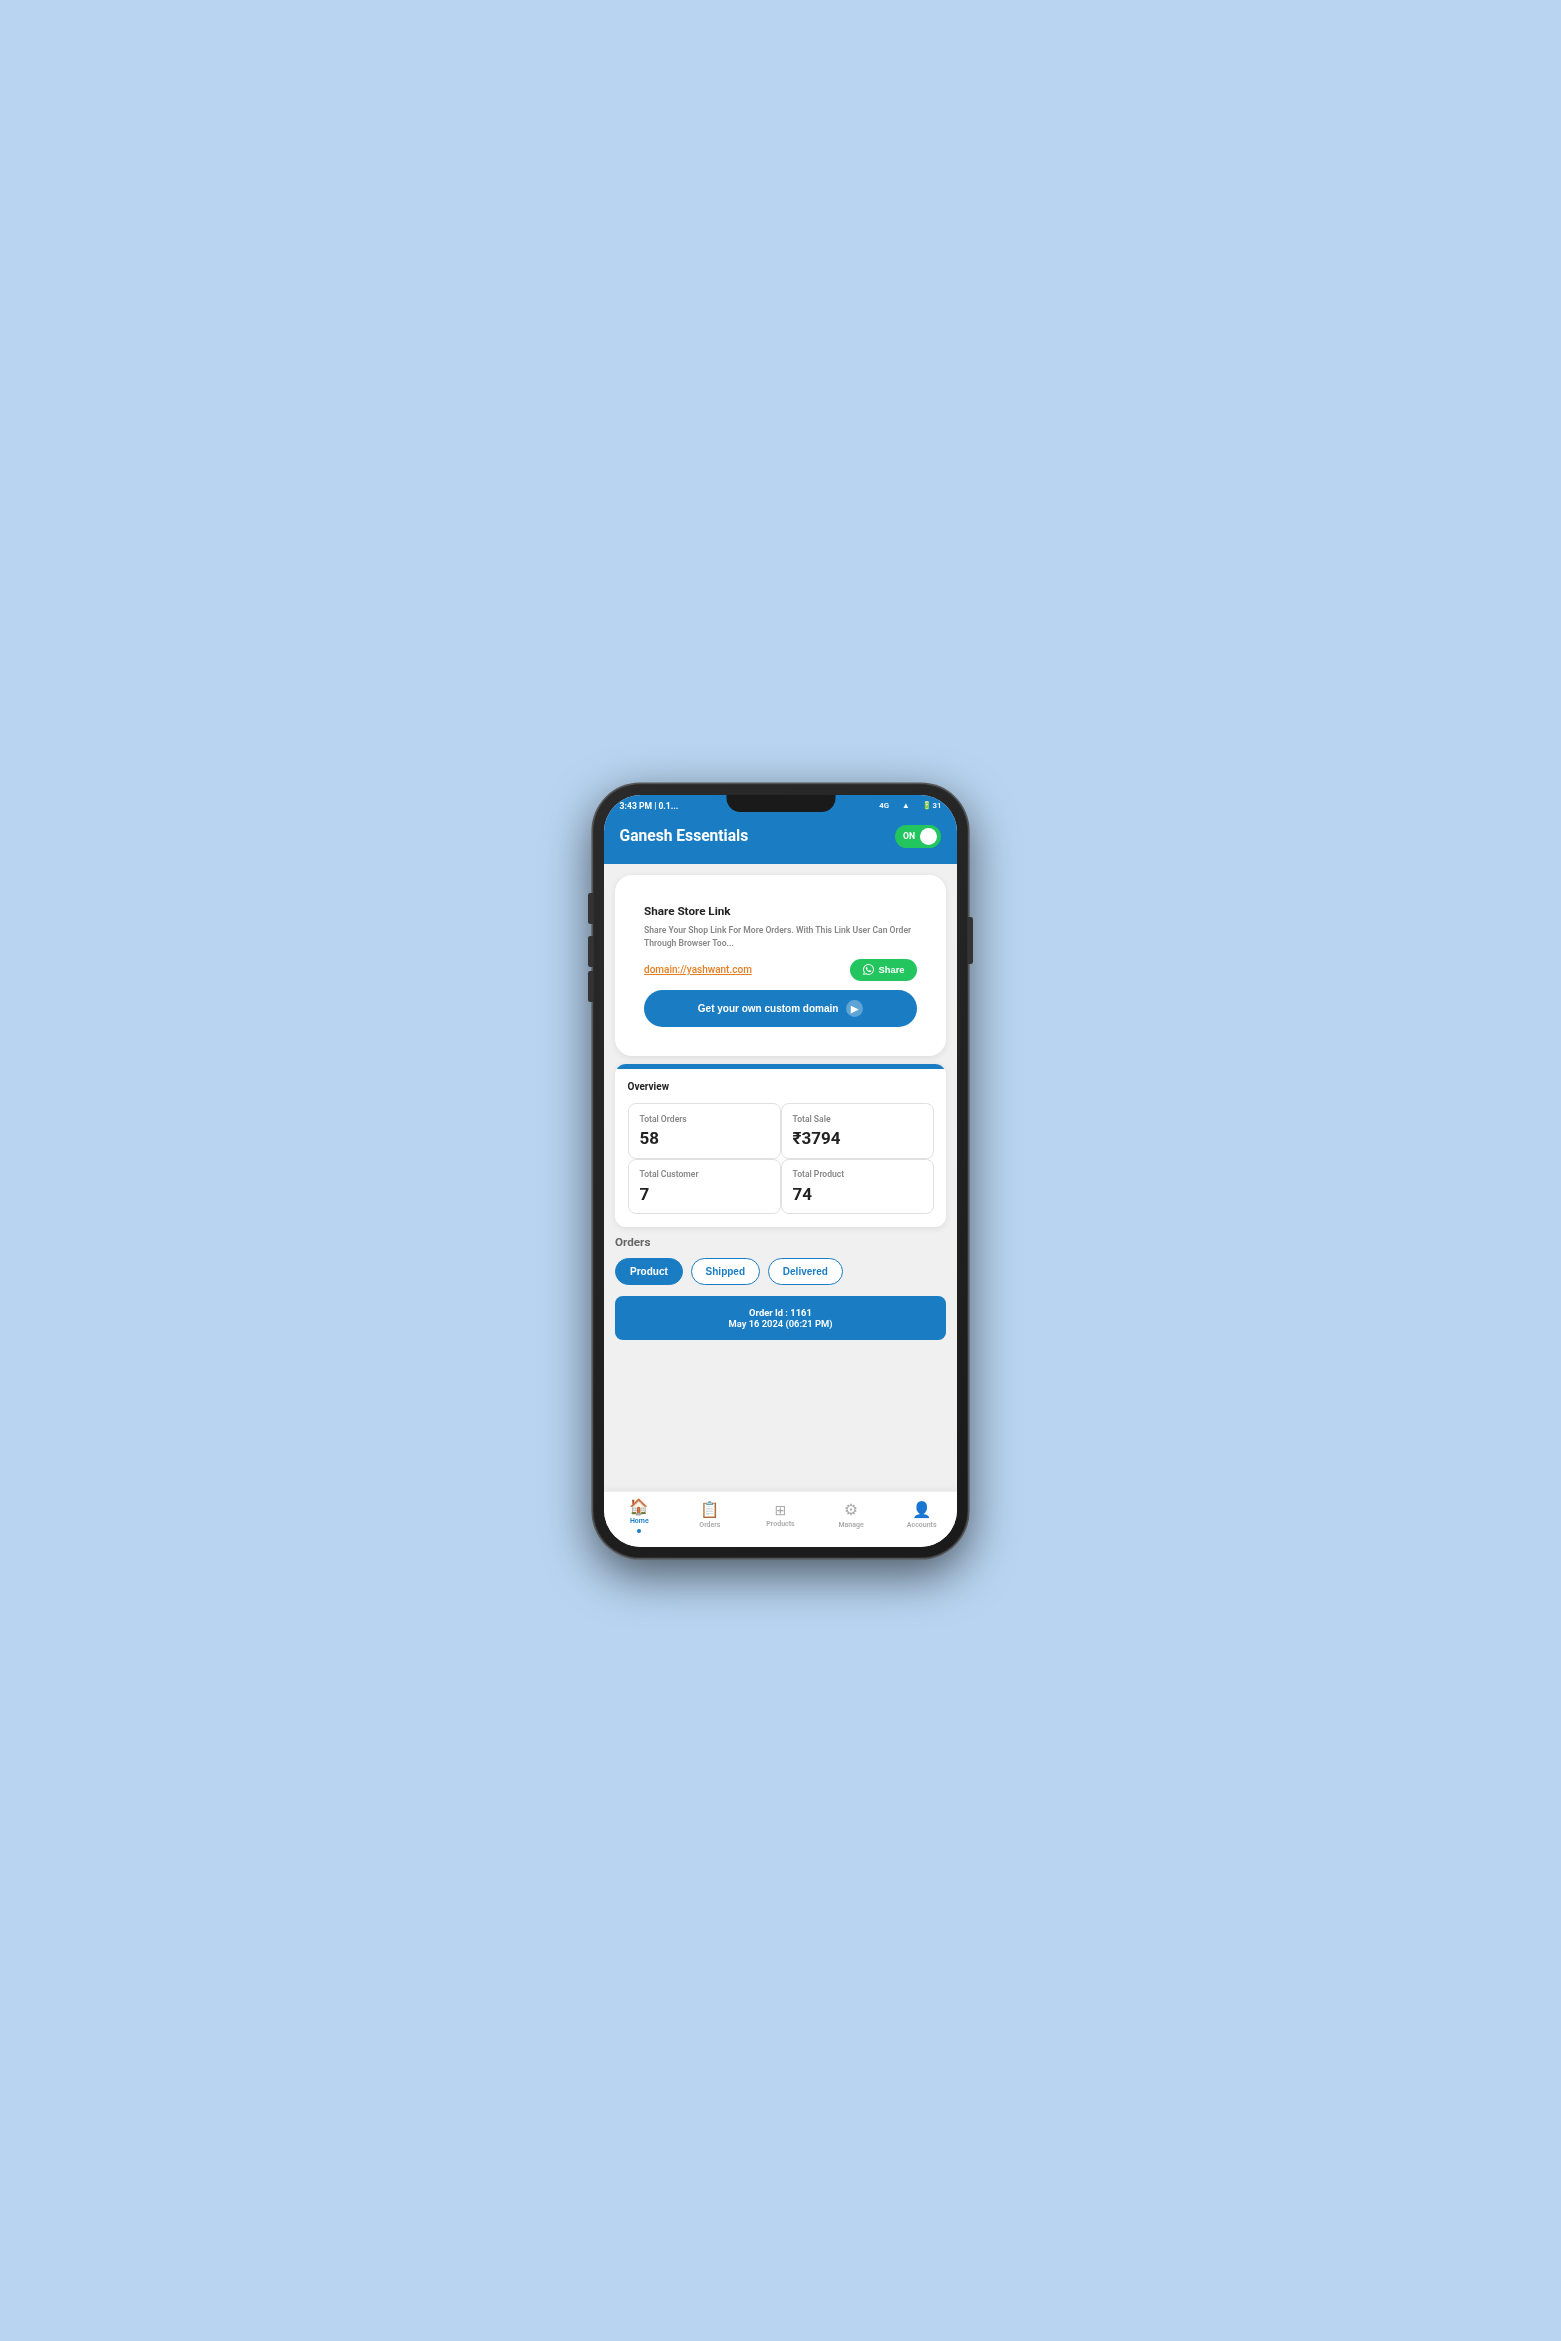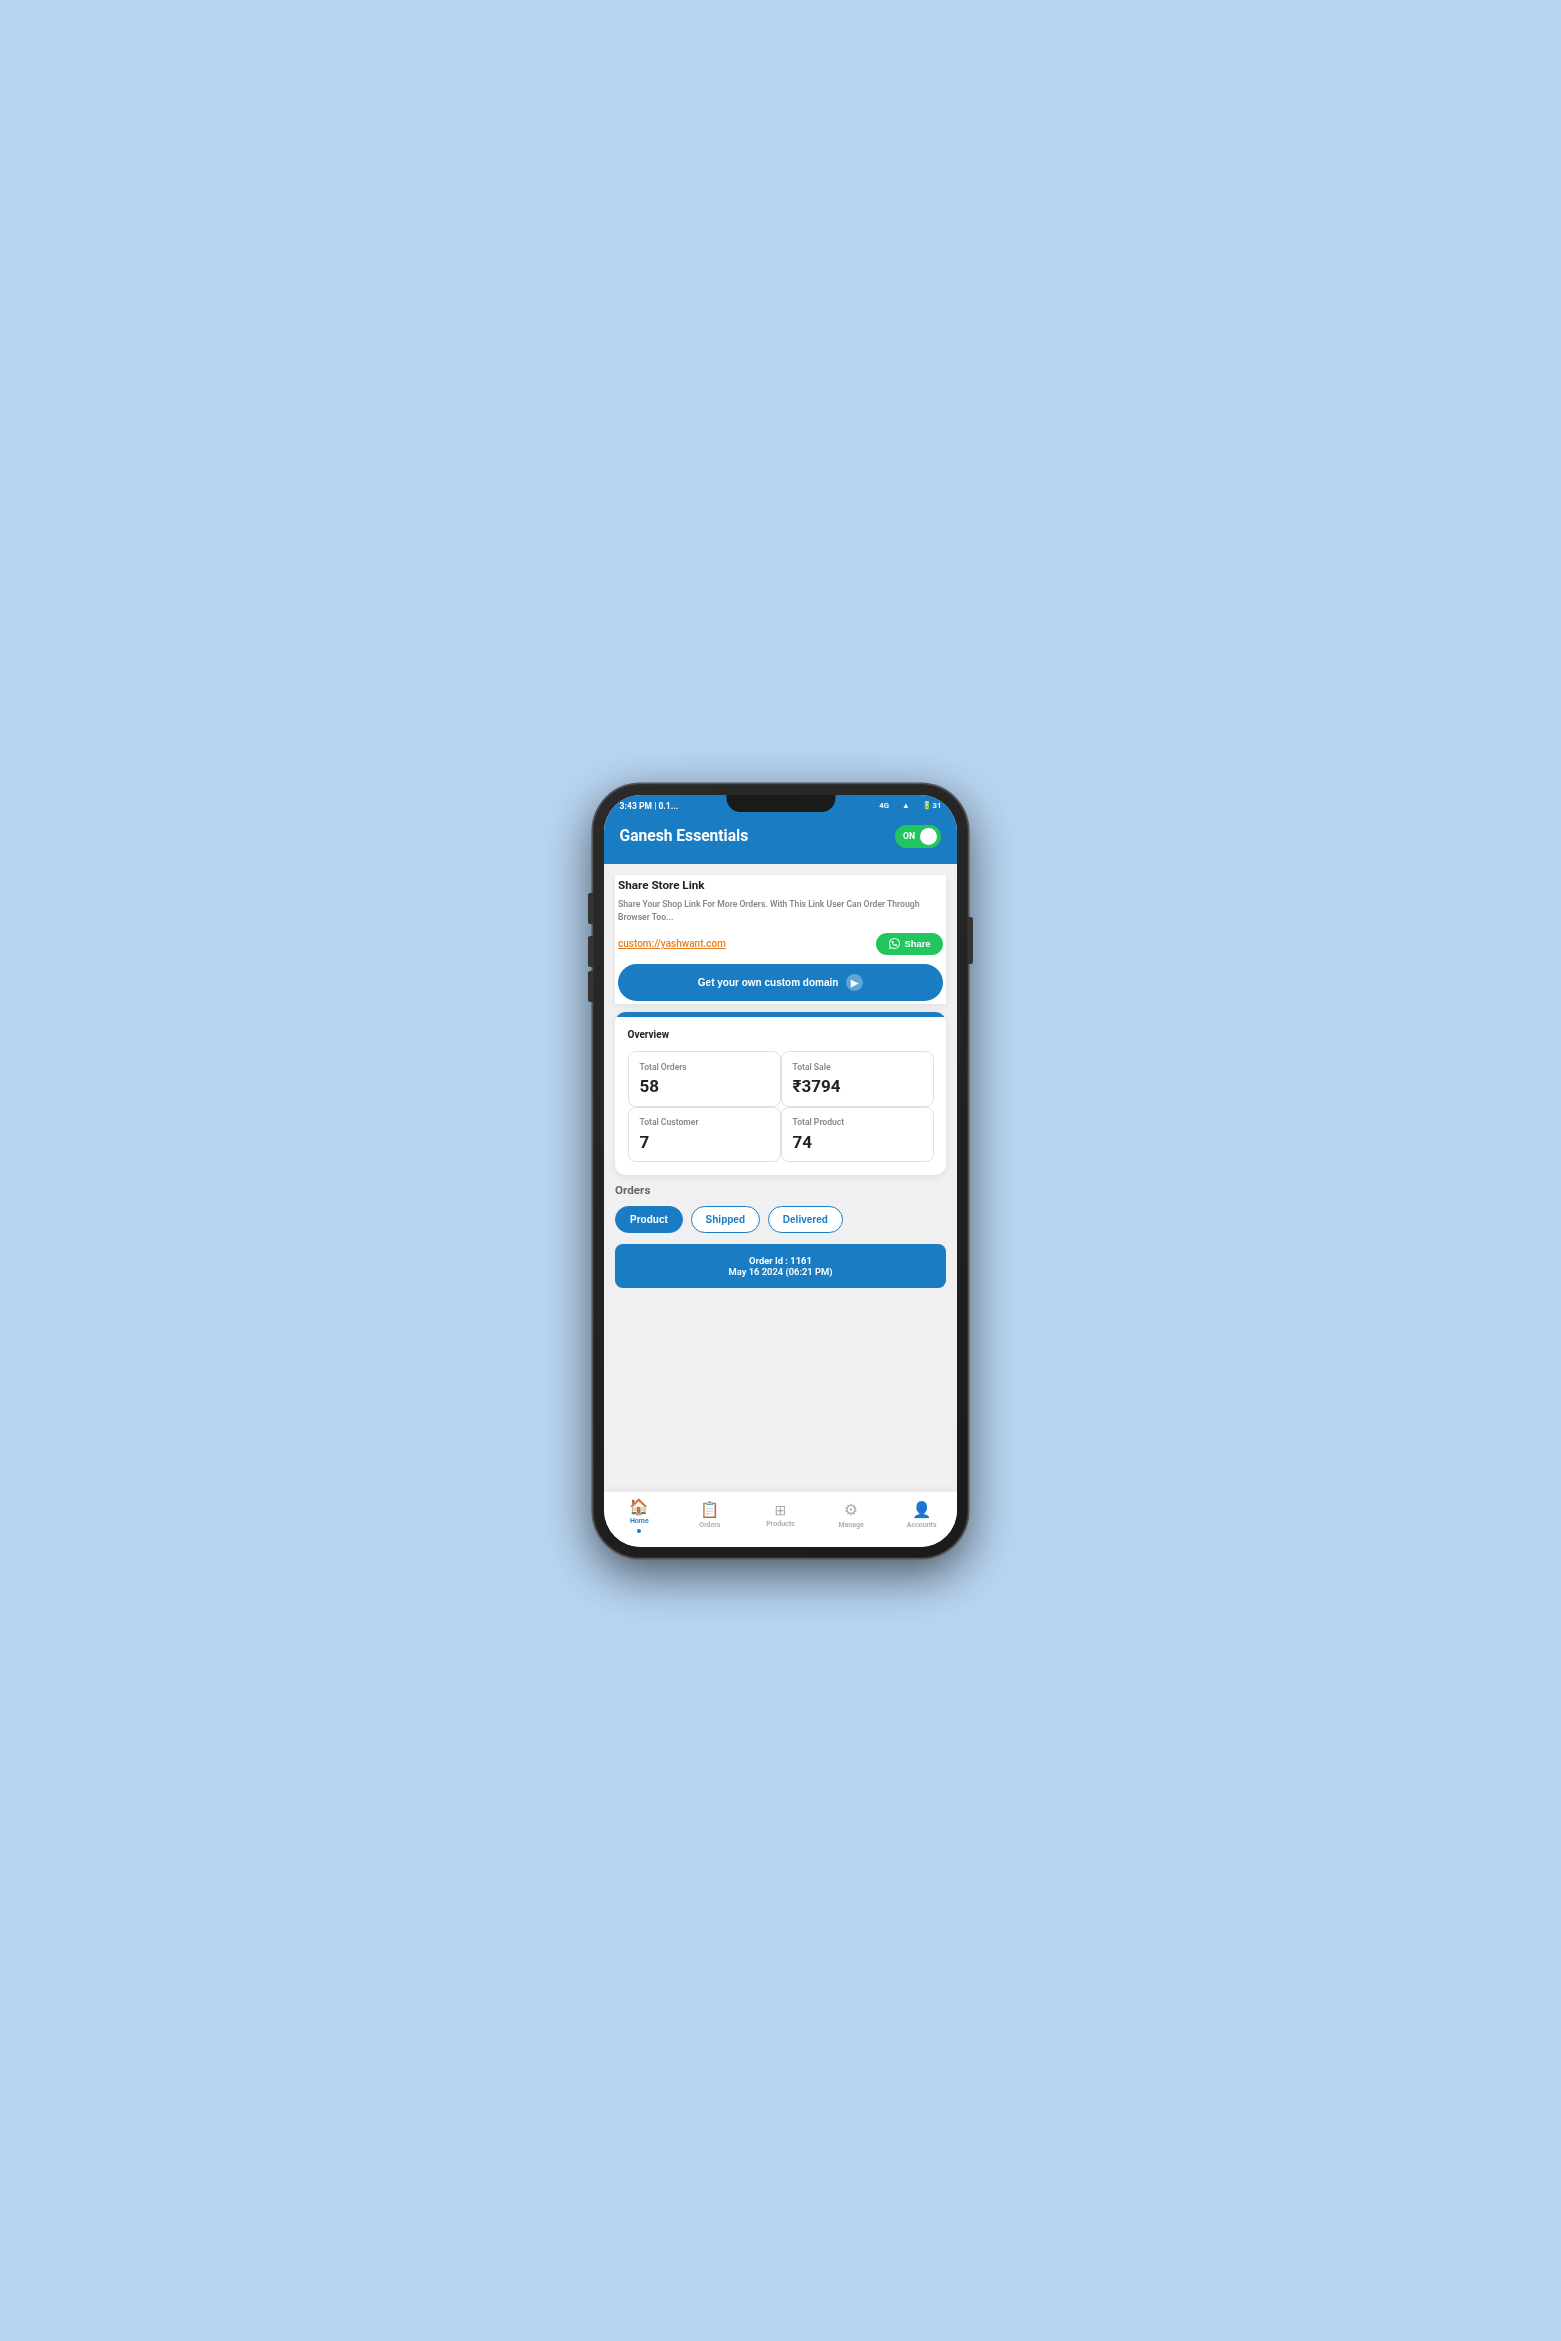--- a/index.html
+++ b/index.html
@@ -125,22 +125,22 @@
       overflow-y: auto;
       background: #f0f0f0;
       scrollbar-width: none;
     }
     .main-content::-webkit-scrollbar { display: none; }
 
     
     .share-card {
       background: white;
       margin: 11px 11px 7.8px;
-      border-radius: 0;
-      padding: 3px;
+      border-radius: 17px;
+      padding: 29px;
       box-shadow: 0 1.6px 6.2px rgba(0,0,0,0.08);
     }
     .share-title {
       font-size: 11.7px;
       font-weight: 700;
       color: #222;
       margin-bottom: 6.2px;
     }
     .share-desc {
       font-size: 8.6px;
@@ -365,21 +365,21 @@
         <div class="toggle-circle"></div>
       </div>
     </div>
 
     <div class="main-content">
 
       <div class="share-card">
         <div class="share-title">Share Store Link</div>
         <div class="share-desc">Share Your Shop Link For More Orders. With This Link User Can Order Through Browser Too...</div>
         <div class="share-link-row">
-          <span class="share-link">custom://yashwant.com</span>
+          <span class="share-link">domain://yashwant.com</span>
           <button class="share-btn">
             <svg class="whatsapp-icon" viewBox="0 0 24 24" xmlns="http://www.w3.org/2000/svg">
               <path d="M17.472 14.382c-.297-.149-1.758-.867-2.03-.967-.273-.099-.471-.148-.67.15-.197.297-.767.966-.94 1.164-.173.199-.347.223-.644.075-.297-.15-1.255-.463-2.39-1.475-.883-.788-1.48-1.761-1.653-2.059-.173-.297-.018-.458.13-.606.134-.133.298-.347.446-.52.149-.174.198-.298.298-.497.099-.198.05-.371-.025-.52-.075-.149-.669-1.612-.916-2.207-.242-.579-.487-.5-.669-.51-.173-.008-.371-.01-.57-.01-.198 0-.52.074-.792.372-.272.297-1.04 1.016-1.04 2.479 0 1.462 1.065 2.875 1.213 3.074.149.198 2.096 3.2 5.077 4.487.709.306 1.262.489 1.694.625.712.227 1.36.195 1.871.118.571-.085 1.758-.719 2.006-1.413.248-.694.248-1.289.173-1.413-.074-.124-.272-.198-.57-.347m-5.421 7.403h-.004a9.87 9.87 0 01-5.031-1.378l-.361-.214-3.741.982.998-3.648-.235-.374a9.86 9.86 0 01-1.51-5.26c.001-5.45 4.436-9.884 9.888-9.884 2.64 0 5.122 1.03 6.988 2.898a9.825 9.825 0 012.893 6.994c-.003 5.45-4.437 9.884-9.885 9.884m8.413-18.297A11.815 11.815 0 0012.05 0C5.495 0 .16 5.335.157 11.892c0 2.096.547 4.142 1.588 5.945L.057 24l6.305-1.654a11.882 11.882 0 005.683 1.448h.005c6.554 0 11.89-5.335 11.893-11.893a11.821 11.821 0 00-3.48-8.413z"></path>
             </svg>
             <span>Share</span>
           </button>
         </div>
         <button class="custom-domain-btn">
           <span>Get your own custom domain</span>
           <div class="arrow-circle">▶</div>

